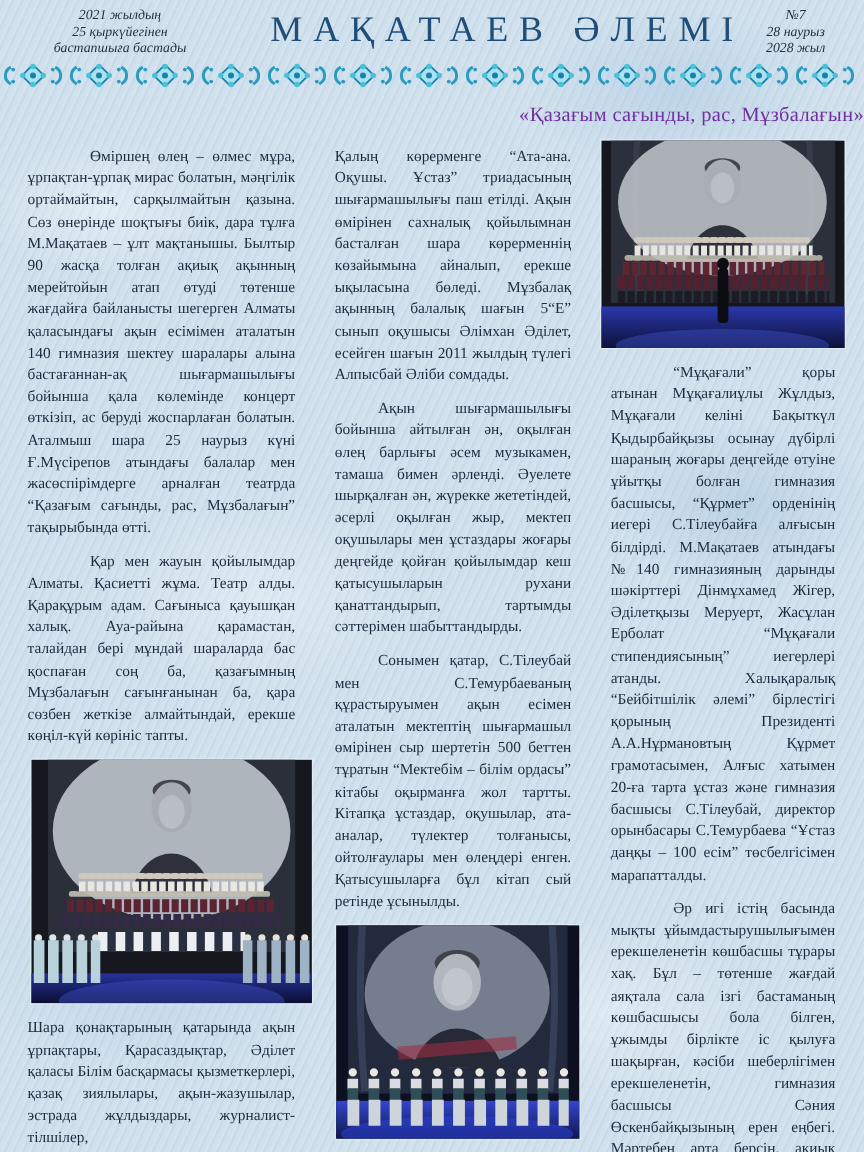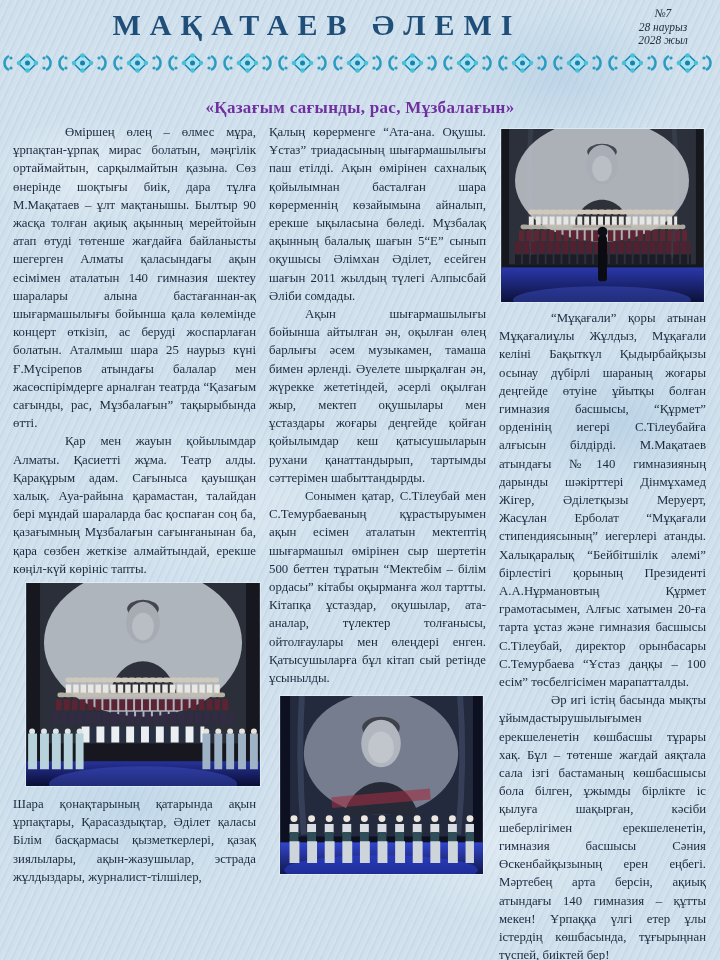--- a/index.html
+++ b/index.html
@@ -15,48 +15,53 @@
       radial-gradient(ellipse 220px 140px at 30% 52%, rgba(255,255,255,.30), transparent 60%),
       radial-gradient(ellipse 180px 120px at 86% 44%, rgba(160,193,220,.42), transparent 60%),
       radial-gradient(ellipse 240px 150px at 18% 84%, rgba(172,202,226,.40), transparent 60%),
       radial-gradient(ellipse 210px 130px at 70% 88%, rgba(255,255,255,.30), transparent 60%),
       repeating-linear-gradient(115deg, rgba(255,255,255,.10) 0 2px, rgba(140,170,200,.09) 2px 4px, rgba(214,230,243,.12) 4px 7px);
     font-family:"Liberation Serif", serif;
     color:#1c2a3e;
   }
   .masthead{display:flex;align-items:flex-start;padding:5px 14px 0 14px;height:46px;}
   .date-block{width:172px;text-align:center;font-style:italic;font-size:11.5px;line-height:13.5px;color:#25303f;padding-top:2px;}
-  .news-title{flex:1;text-align:center;font-size:30px;font-weight:bold;letter-spacing:9px;color:#1F4E79;margin-top:3px;white-space:nowrap;}
+  .news-title{flex:1;text-align:right;font-size:30px;font-weight:normal;letter-spacing:9px;color:#1F4E79;margin-top:3px;white-space:nowrap;}
   .issue-block{width:86px;text-align:center;font-style:italic;font-size:11.5px;line-height:13.5px;color:#25303f;padding-top:2px;}
   .ornament-band{display:block;margin:1px 0 0 0;}
-  .headline{margin:24px 0 5px 0;text-align:center;font-size:17px;font-weight:bold;color:#7030A0;letter-spacing:.3px;}
+  .headline{margin:12px 0 5px 0;text-align:right;font-size:17px;font-weight:normal;color:#7030A0;letter-spacing:.3px;}
   .columns{display:flex;gap:13px;padding:0 13px;align-items:flex-start;}
   .col{text-align:justify;font-size:12.8px;line-height:18.2px;}
   .col1{width:243px;}
   .col2{width:217px;}
   .col3{width:207px;}
-  .col p{margin:0;}
+  .col p{margin:10px;}
   p.in{text-indent:52px;}
   p.in2{text-indent:36px;}
   figure{margin:0;}
   .photo{display:block;border:1px solid rgba(235,244,250,.55);}
   .photo1{margin:4px 0 8px 12px;}
   .photo2{margin:8px 0 0 10px;}
   .photo3{margin:5px 0 6px 1px;}
   .poem{text-align:left;padding-left:6px;}
   .poem div{line-height:18.4px;}
   .closing{margin-top:0;}
   .signature{margin-top:3px;text-align:center;font-weight:bold;color:#C00000;line-height:19px;padding-left:40px;}
 </style>
 </head>
 <body>
 
 <div class="page">
 
   <header class="masthead">
+    <div class="date-block">
+      <div>2021 жылдың</div>
+      <div>25 қыркүйегінен</div>
+      <div>бастапшыға бастады</div>
+    </div>
     <h1 class="news-title">МАҚАТАЕВ ӘЛЕМІ</h1>
     <div class="issue-block">
       <div>№7</div>
       <div>28 наурыз</div>
       <div>2028 жыл</div>
     </div>
   </header>
 
   <svg class="ornament-band" width="720" height="22" viewBox="0 0 720 22">
     <defs>

